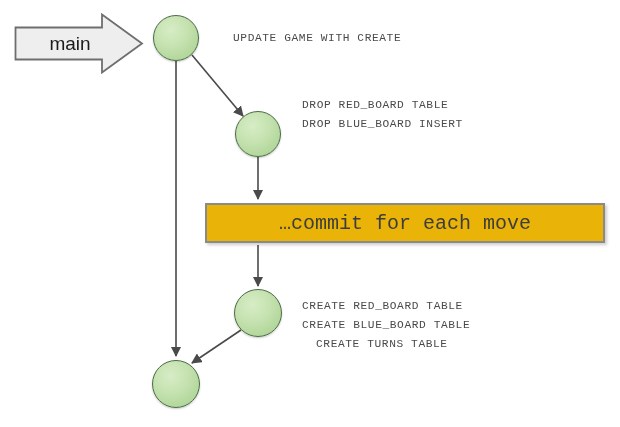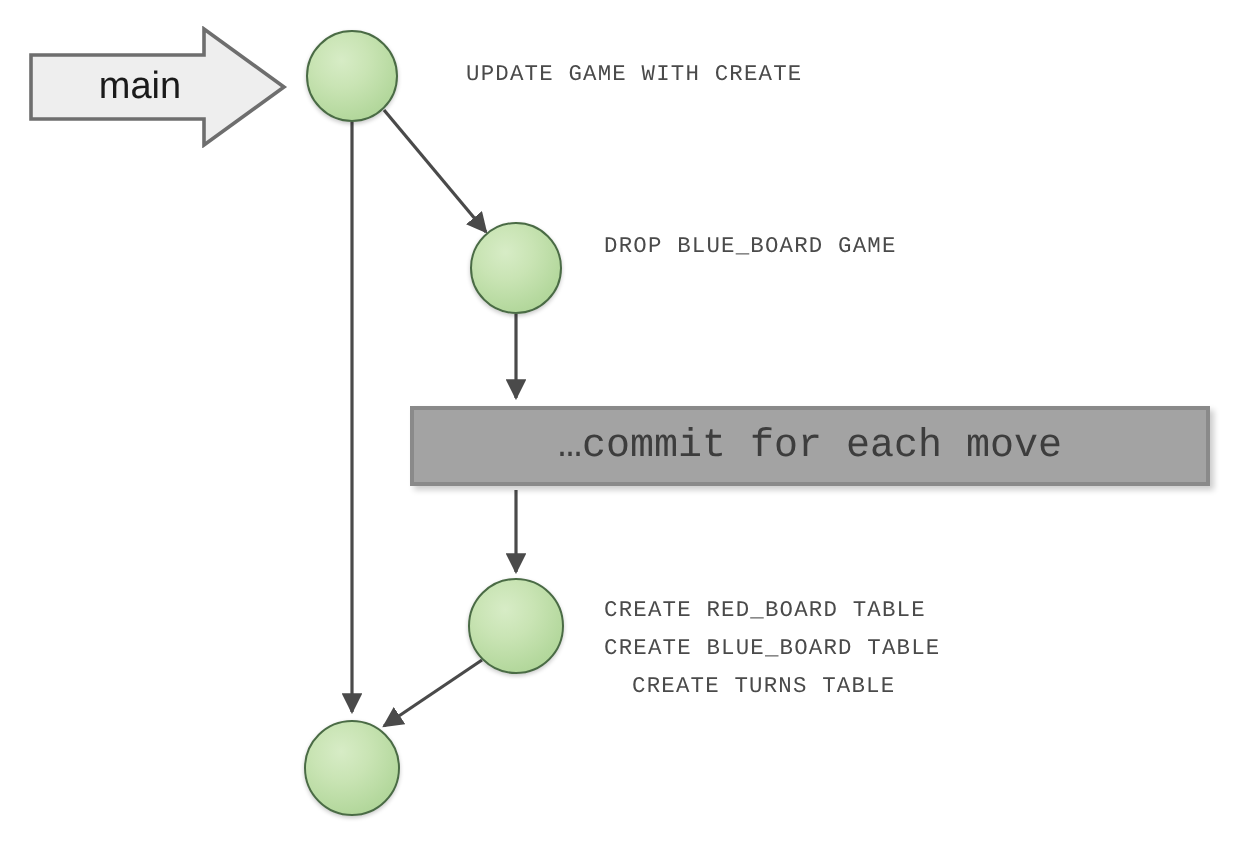--- a/index.html
+++ b/index.html
@@ -75,21 +75,21 @@
 
   
   .commit-box {
     position: absolute;
     left: 205px;
     top: 203px;
     width: 400px;
     height: 40px;
     box-sizing: border-box;
     border: 2px solid #8a8a8a;
-    background: #a3a3a3;
+    background: #eab308;
     box-shadow: 2px 2px 3px rgba(0,0,0,0.20);
     display: flex;
     align-items: center;
     justify-content: center;
   }
   .commit-box-label {
     font-family: "Liberation Mono", "DejaVu Sans Mono", monospace;
     font-size: 20px;
     color: #3d3d3d;
     white-space: pre;
@@ -128,21 +128,22 @@
   <div class="node" style="left:153px; top:15px; width:46px; height:46px;"></div>
 
   <div class="node" style="left:235px; top:111px; width:46px; height:46px;"></div>
 
   <div class="node" style="left:234px; top:289px; width:48px; height:48px;"></div>
 
   <div class="node" style="left:152px; top:360px; width:48px; height:48px;"></div>
 
   <div class="code-label" style="left:233px; top:31px;">UPDATE GAME WITH CREATE</div>
 
-  <div class="code-label" style="left:302px; top:117px;">DROP BLUE_BOARD GAME</div>
+  <div class="code-label" style="left:302px; top:98px;">DROP RED_BOARD TABLE</div>
+  <div class="code-label" style="left:302px; top:117px;">DROP BLUE_BOARD INSERT</div>
 
   <div class="code-label" style="left:302px; top:318px;">CREATE BLUE_BOARD TABLE</div>
   <div class="code-label" style="left:302px; top:299px;">CREATE RED_BOARD TABLE</div>
   <div class="code-label" style="left:316px; top:337px;text-align:center;">CREATE TURNS TABLE</div>
 
 
   <div class="commit-box">
     <span class="commit-box-label">…commit for each move</span>
   </div>
 

